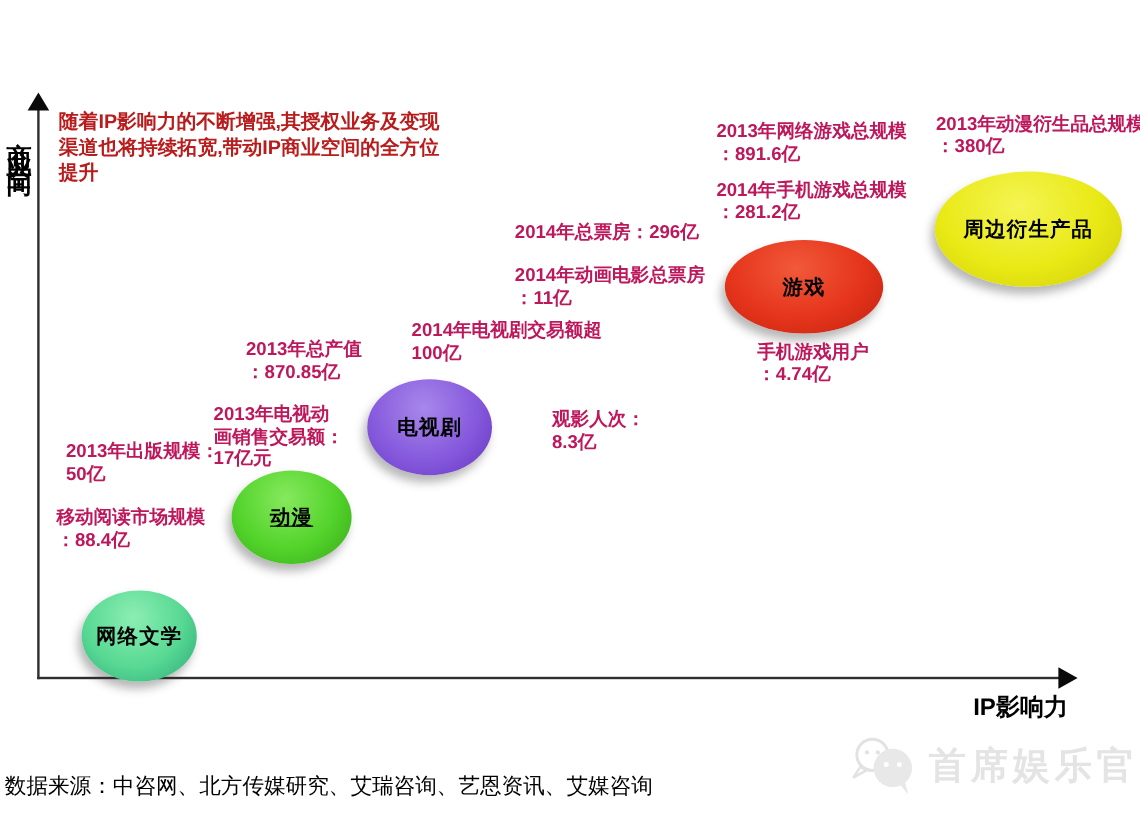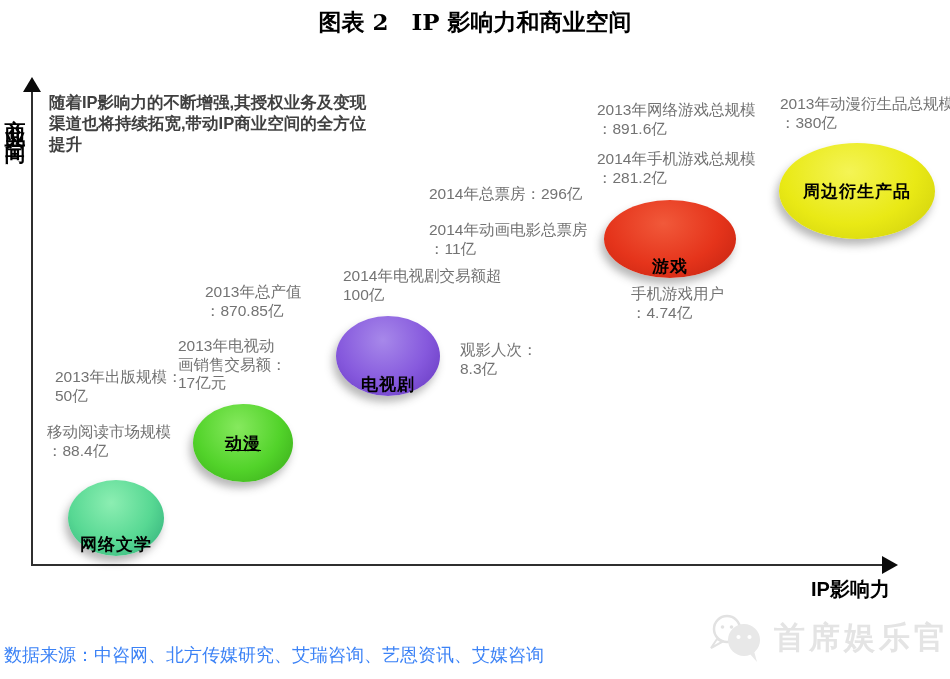--- a/index.html
+++ b/index.html
@@ -5,58 +5,57 @@
   html,body{margin:0;padding:0}
   body{width:950px;height:679px;background:#ffffff;font-family:"Liberation Sans",sans-serif;position:relative;overflow:hidden}
   #chart-canvas{position:absolute;left:0;top:0;width:950px;height:679px;background:#ffffff}
   .title{position:absolute;top:7px;left:0;width:100%;text-align:center;font-family:"DejaVu Serif","Liberation Serif",serif;font-weight:bold;font-size:23px;color:#000}
   .y-line{position:absolute;left:31px;top:90px;width:2px;height:476px;background:#2f2f2f}
   .y-arrow{position:absolute;left:23px;top:77px;width:0;height:0;border-left:9px solid transparent;border-right:9px solid transparent;border-bottom:15px solid #0a0a0a}
   .x-line{position:absolute;left:31px;top:564px;width:856px;height:2px;background:#2f2f2f}
   .x-arrow{position:absolute;left:882px;top:556px;width:0;height:0;border-top:9px solid transparent;border-bottom:9px solid transparent;border-left:16px solid #0a0a0a}
   .y-label{position:absolute;left:1px;top:102px;writing-mode:vertical-rl;text-orientation:upright;font-weight:bold;font-size:21px;letter-spacing:8px;color:#000}
   .x-label{position:absolute;left:811px;top:576px;font-weight:bold;font-size:20px;color:#000}
-  .intro{position:absolute;left:49px;top:92px;width:max-content;font-weight:bold;font-size:16.5px;line-height:21px;white-space:pre-line;color:#404040}
+  .intro{position:absolute;left:49px;top:92px;width:max-content;font-weight:bold;font-size:16.5px;line-height:21px;white-space:pre-line;color:#b91c1c}
   #plot-area{position:absolute;left:0;top:0;width:100%;height:100%}
   .bubble{position:absolute;border-radius:50%;display:flex;align-items:center;justify-content:center;box-shadow:-3px 6px 8px rgba(50,50,50,.35)}
   .bubble span{font-weight:bold;font-size:17px;color:#000;letter-spacing:1px;white-space:nowrap}
-  .annot{position:absolute;width:max-content;font-weight:normal;font-size:15.5px;line-height:18.5px;white-space:pre-line;color:#737373}
-  .source{position:absolute;left:4px;top:643px;font-family:Liberation Mono, monospace;font-size:18px;color:#3b82f6}
+  .annot{position:absolute;width:max-content;font-weight:bold;font-size:15.5px;line-height:18.5px;white-space:pre-line;color:#be185d}
+  .source{position:absolute;left:4px;top:643px;font-family:Liberation Mono, monospace;font-size:18px;color:#000000}
   .watermark{position:absolute;left:706px;top:612px;display:flex;align-items:center;gap:4px}
   .watermark-text{font-size:31px;color:#e4e4e4;letter-spacing:4px;font-weight:bold}
 </style>
 </head>
 <body>
 
 <div id="chart-canvas">
-  <div class="title">图表 2　IP 影响力和商业空间</div>
 
   <div class="intro">随着IP影响力的不断增强,其授权业务及变现
 渠道也将持续拓宽,带动IP商业空间的全方位
 提升</div>
 
   <div class="y-line"></div>
   <div class="y-arrow"></div>
   <div class="x-line"></div>
   <div class="x-arrow"></div>
 
   <div class="y-label">商业空间</div>
   <div class="x-label">IP影响力</div>
 
   <div id="plot-area">
-      <div class="bubble" style="left: 68px; top: 480px; width: 96px; height: 76px; background: radial-gradient(at 45% 30%, rgb(140, 238, 178) 0%, rgb(87, 216, 147) 55%, rgb(45, 168, 119) 100%); align-items: flex-end;">
+      <div class="bubble" style="left: 68px; top: 492px; width: 96px; height: 76px; background: radial-gradient(at 45% 30%, rgb(140, 238, 178) 0%, rgb(87, 216, 147) 55%, rgb(45, 168, 119) 100%);">
         <span>网络文学</span>
       </div>
-      <div class="bubble" style="left: 193px; top: 404px; width: 100px; height: 78px; background: radial-gradient(at 45% 30%, rgb(134, 233, 94) 0%, rgb(82, 211, 42) 55%, rgb(54, 165, 24) 100%); text-decoration: underline;">
+      <div class="bubble" style="left: 193px; top: 392px; width: 100px; height: 78px; background: radial-gradient(at 45% 30%, rgb(134, 233, 94) 0%, rgb(82, 211, 42) 55%, rgb(54, 165, 24) 100%); text-decoration: underline;">
         <span>动漫</span>
       </div>
-      <div class="bubble" style="left: 336px; top: 316px; width: 104px; height: 80px; background: radial-gradient(at 45% 30%, rgb(167, 136, 234) 0%, rgb(134, 89, 221) 55%, rgb(99, 53, 189) 100%); align-items: flex-end;">
+      <div class="bubble" style="left: 306px; top: 316px; width: 104px; height: 80px; background: radial-gradient(at 45% 30%, rgb(167, 136, 234) 0%, rgb(134, 89, 221) 55%, rgb(99, 53, 189) 100%);">
         <span>电视剧</span>
       </div>
-      <div class="bubble" style="left: 604px; top: 200px; width: 132px; height: 78px; background: radial-gradient(at 45% 30%, rgb(241, 89, 58) 0%, rgb(229, 52, 27) 55%, rgb(191, 33, 16) 100%); align-items: flex-end;">
+      <div class="bubble" style="left: 604px; top: 200px; width: 132px; height: 78px; background: radial-gradient(at 45% 30%, rgb(241, 89, 58) 0%, rgb(229, 52, 27) 55%, rgb(191, 33, 16) 100%);">
         <span>游戏</span>
       </div>
       <div class="bubble" style="left: 779px; top: 143px; width: 156px; height: 96px; background: radial-gradient(at 45% 30%, rgb(244, 244, 85) 0%, rgb(233, 233, 21) 55%, rgb(203, 203, 12) 100%);">
         <span>周边衍生产品</span>
       </div>
       <div class="annot" style="left: 55px; top: 368px;">2013年出版规模：
 50亿</div>
       <div class="annot" style="left: 47px; top: 423px;">移动阅读市场规模
 ：88.4亿</div>
       <div class="annot" style="left: 180px; top: 283px; margin-left: 25px;">2013年总产值

